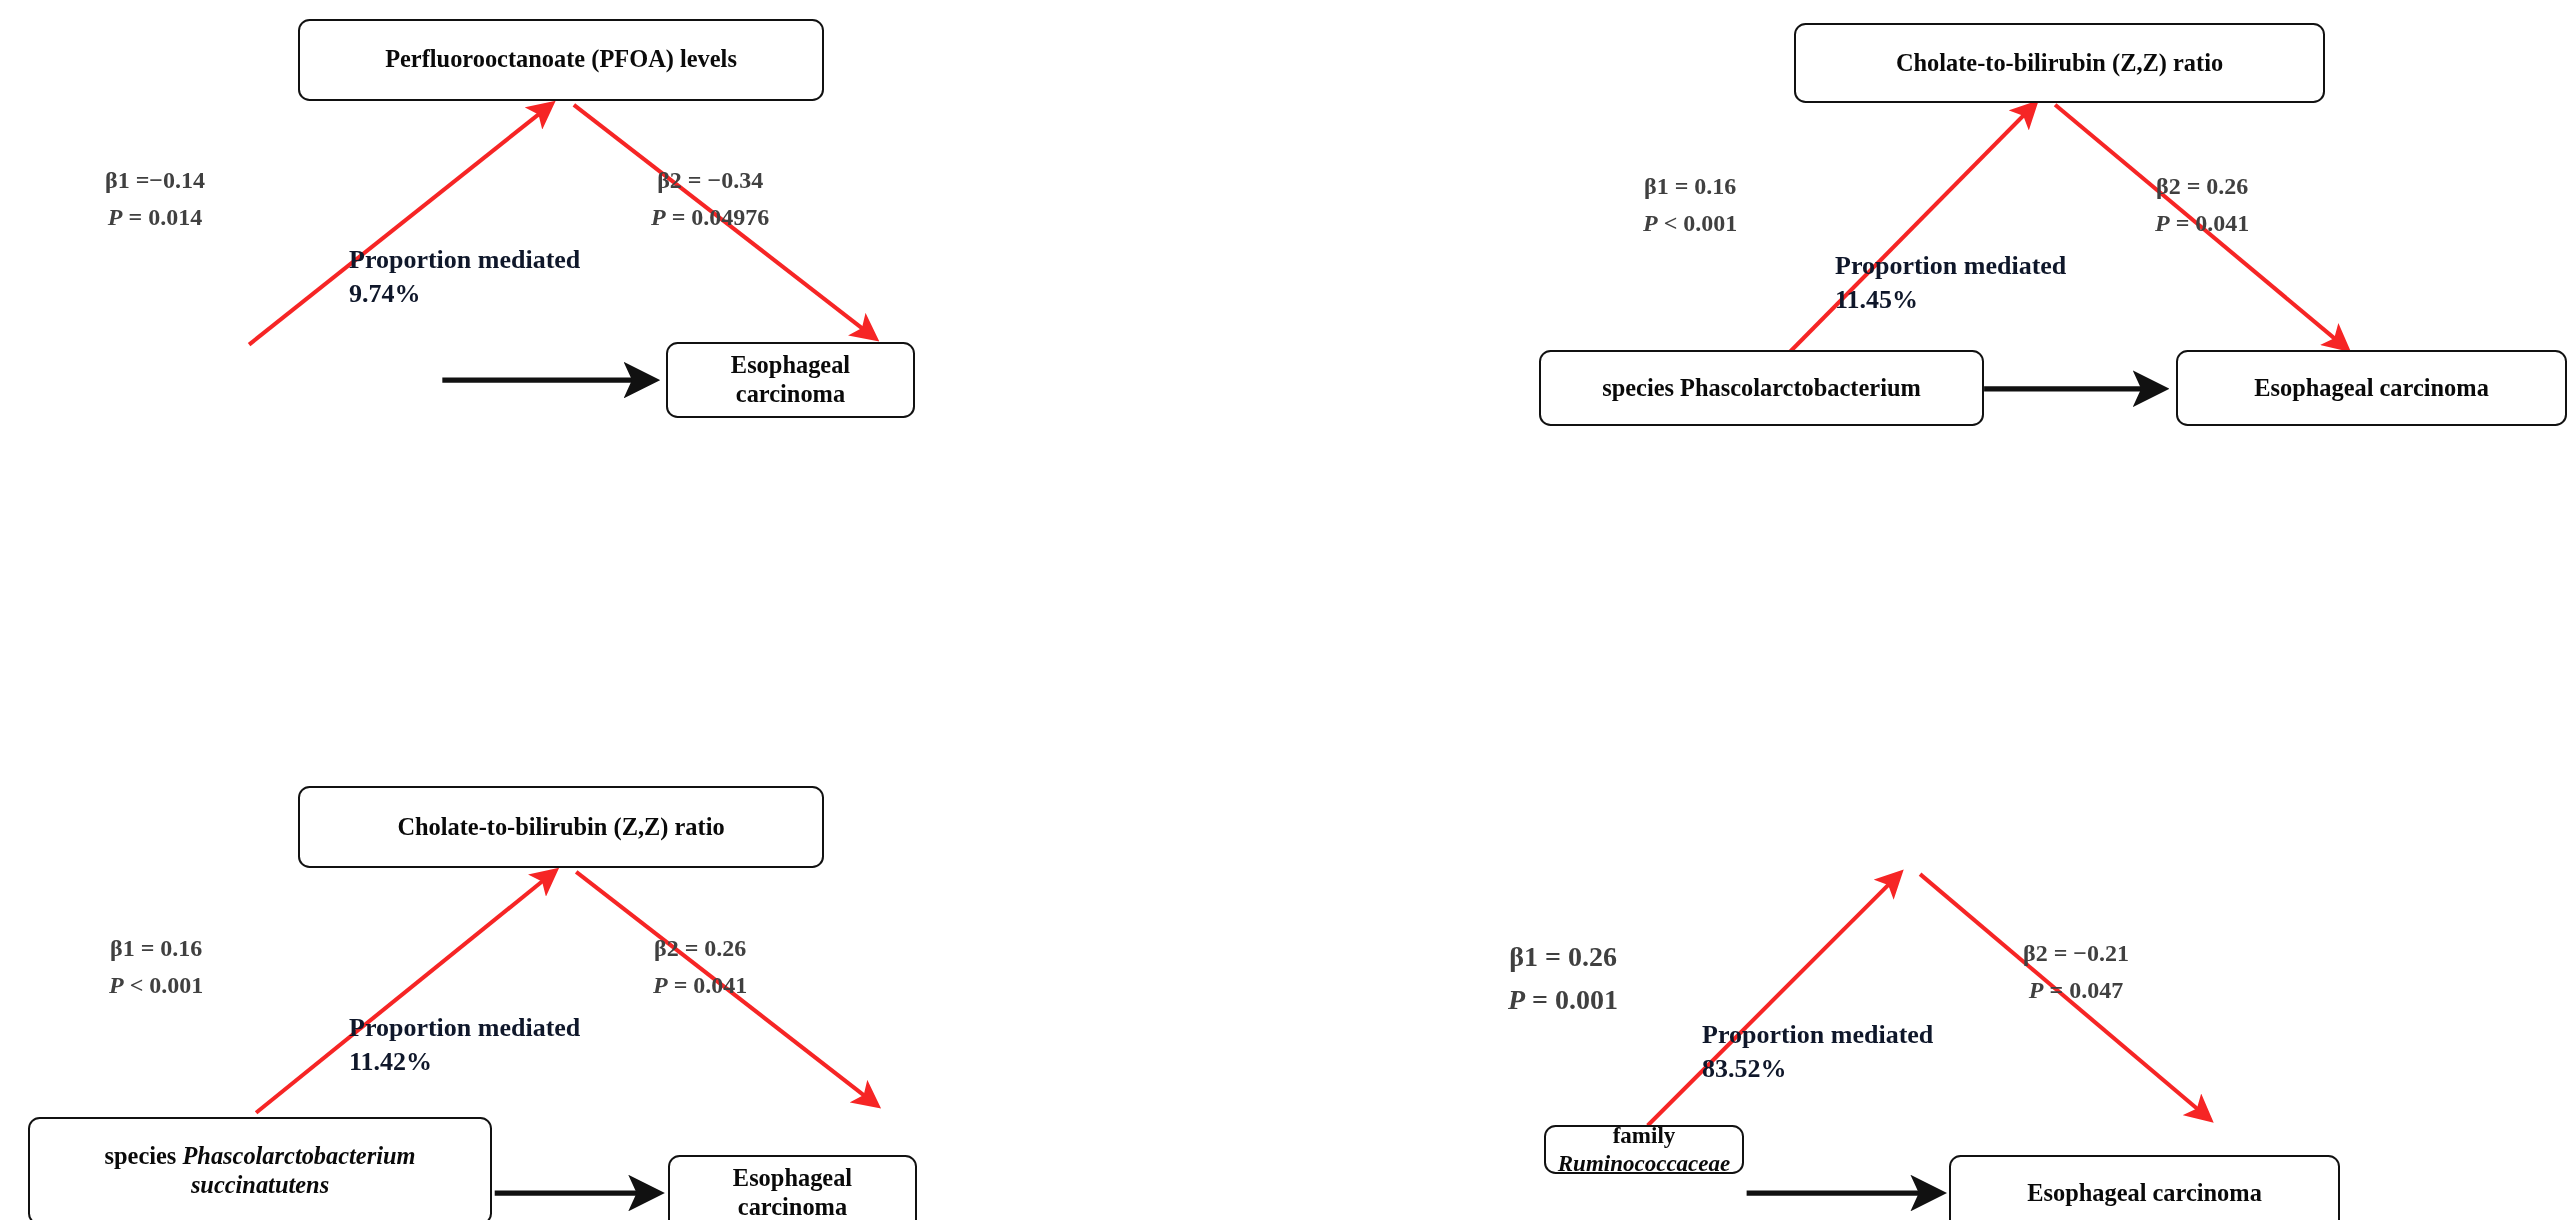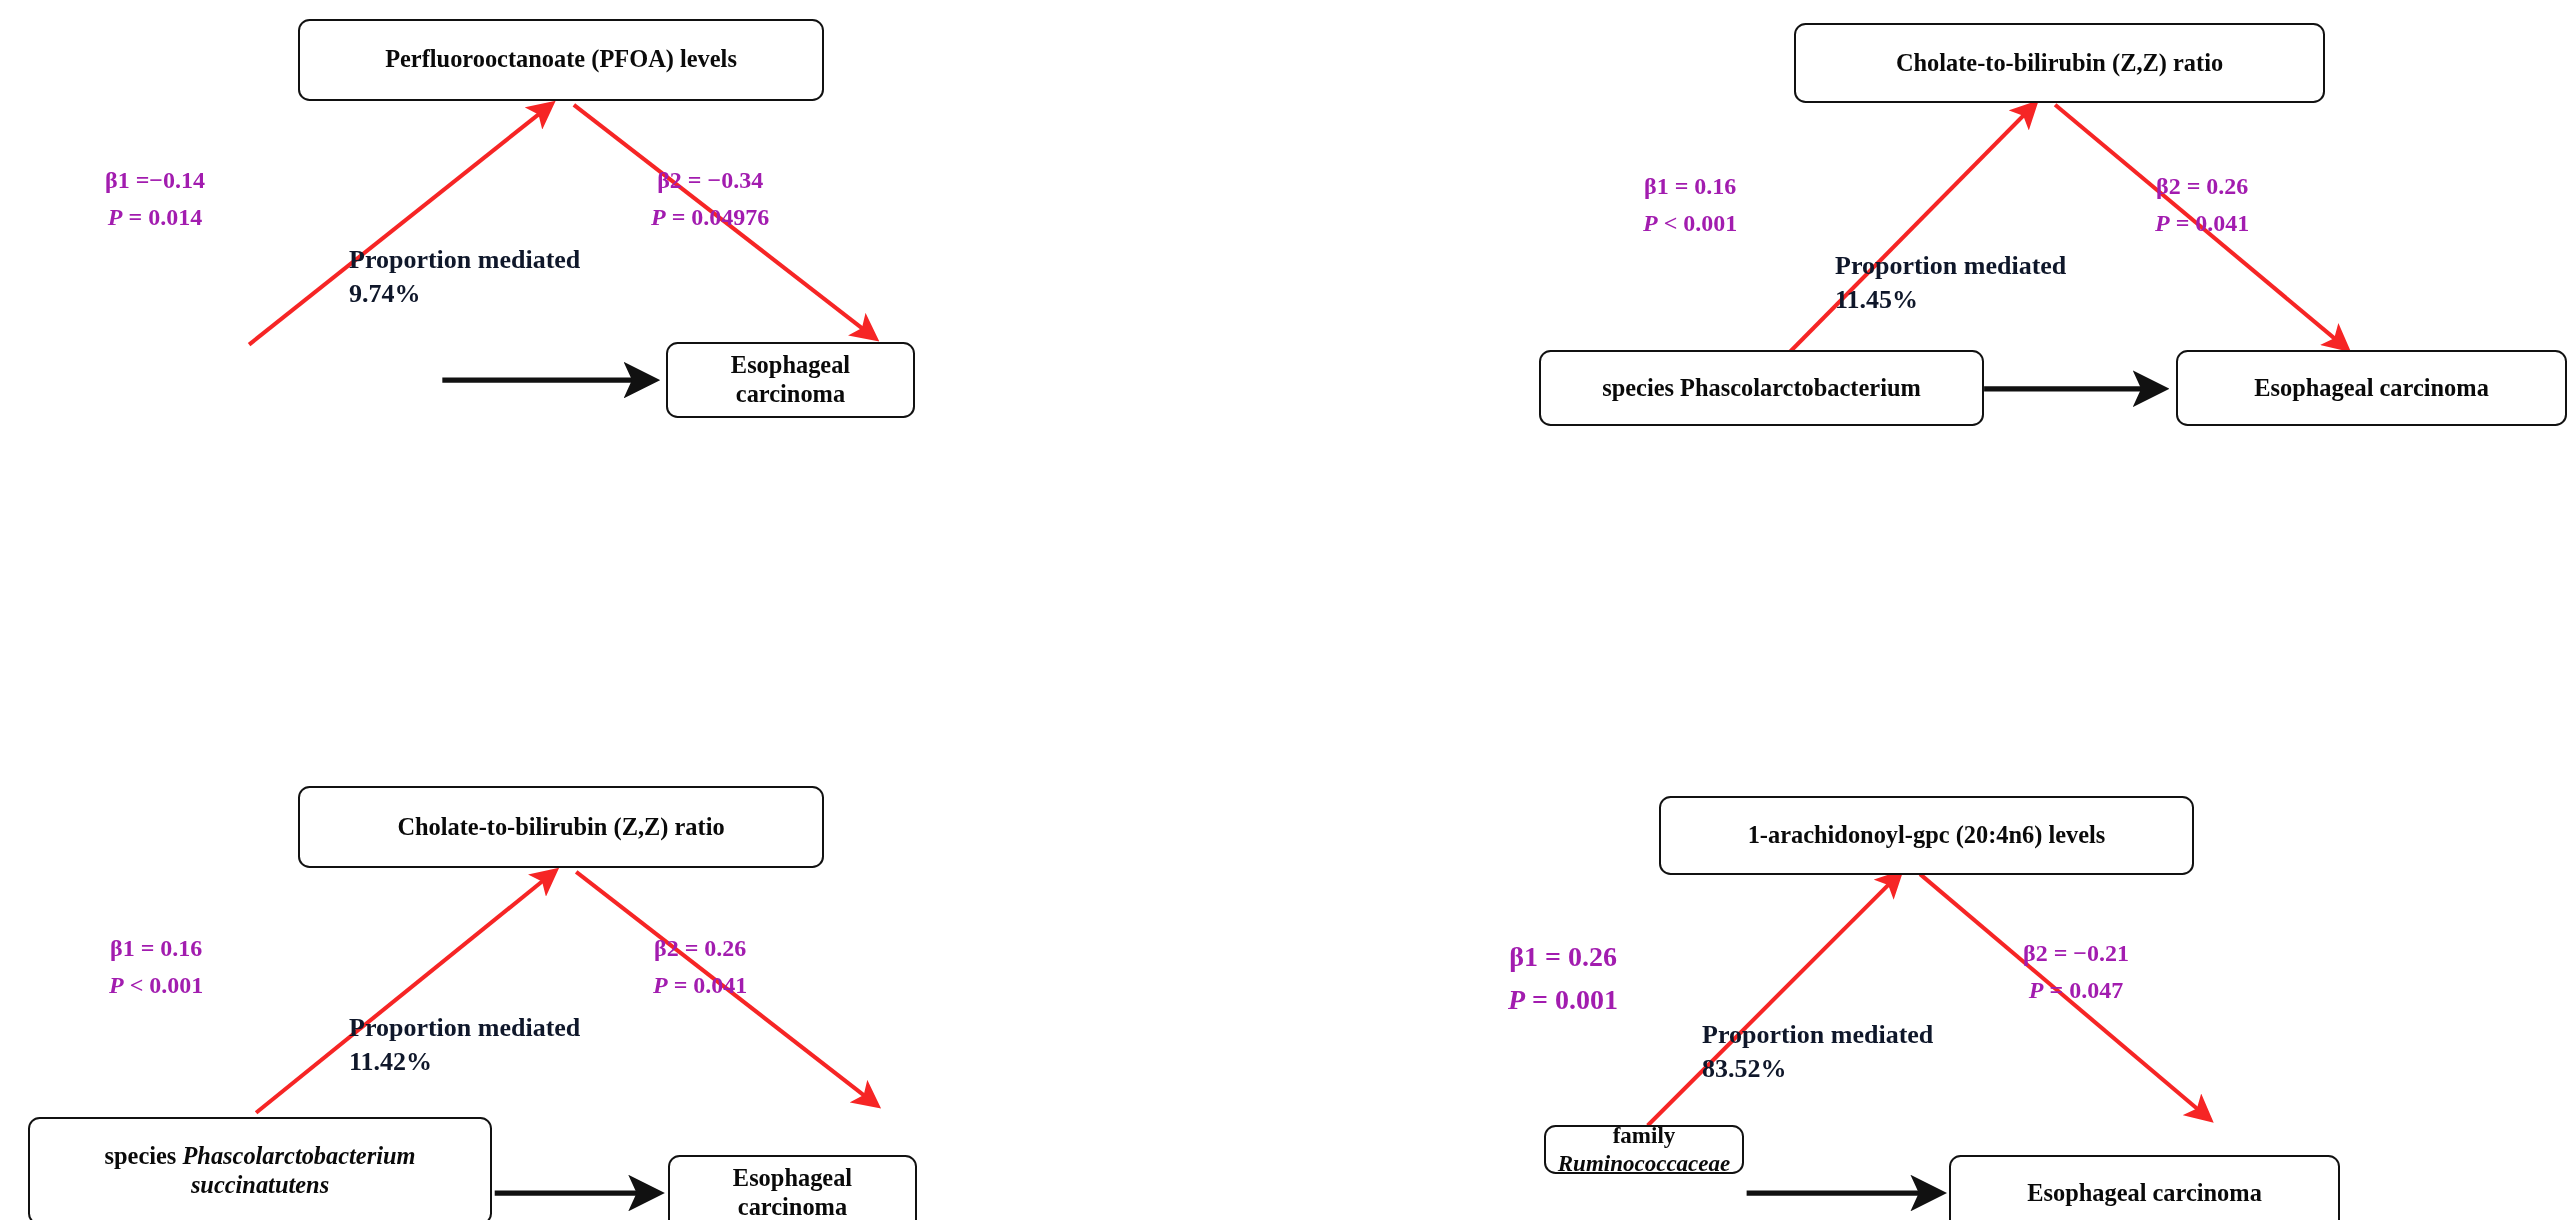--- a/index.html
+++ b/index.html
@@ -32,21 +32,21 @@
     z-index:5;
   }
   .node .txt{display:block;}
   .node i{font-style:italic;}
 
   
   .edgelbl{
     position:absolute;
     z-index:6;
     font-weight:700;
-    color:#a21caf;
+    color:#404040;
     white-space:nowrap;
     line-height:1.55;
     text-align:center;
   }
   .edgelbl .pv{display:block;}
   .edgelbl .pv em{font-style:italic;}
 
   
   .prop{
     position:absolute;
@@ -207,23 +207,20 @@
         </marker>
         <marker id="bh4" markerWidth="7" markerHeight="7" refX="5.4" refY="3.5" orient="auto">
           <path d="M0,0 L7,3.5 L0,7 L1.6,3.5 z" fill="#111111"></path>
         </marker>
       </defs>
       <line x1="618" y1="884" x2="1050" y2="452" stroke="#f62525" stroke-width="7" marker-end="url(#rh4)"></line>
       <line x1="1086" y1="452" x2="1582" y2="872" stroke="#f62525" stroke-width="7" marker-end="url(#rh4)"></line>
       <line x1="788" y1="1000" x2="1118" y2="1000" stroke="#111111" stroke-width="9" marker-end="url(#bh4)"></line>
     </svg>
 
-    <div class="node" style="left:371px;top:185px;width:535px;height:79px;font-size:24.4px;">
-      <span class="txt">1-arachidonoyl-gpc (20:4n6) levels</span>
-    </div>
 
     <div class="node" style="left:256px;top:514px;width:200px;height:49px;font-size:23px;">
       <span class="txt"><span>family </span><i>Ruminococcaceae</i></span>
     </div>
 
     <div class="node" style="left:661px;top:544px;width:391px;height:76px;font-size:24.4px;">
       <span class="txt">Esophageal carcinoma</span>
     </div>
 
     <div class="edgelbl" style="left:220px;top:324px;font-size:28px;">

